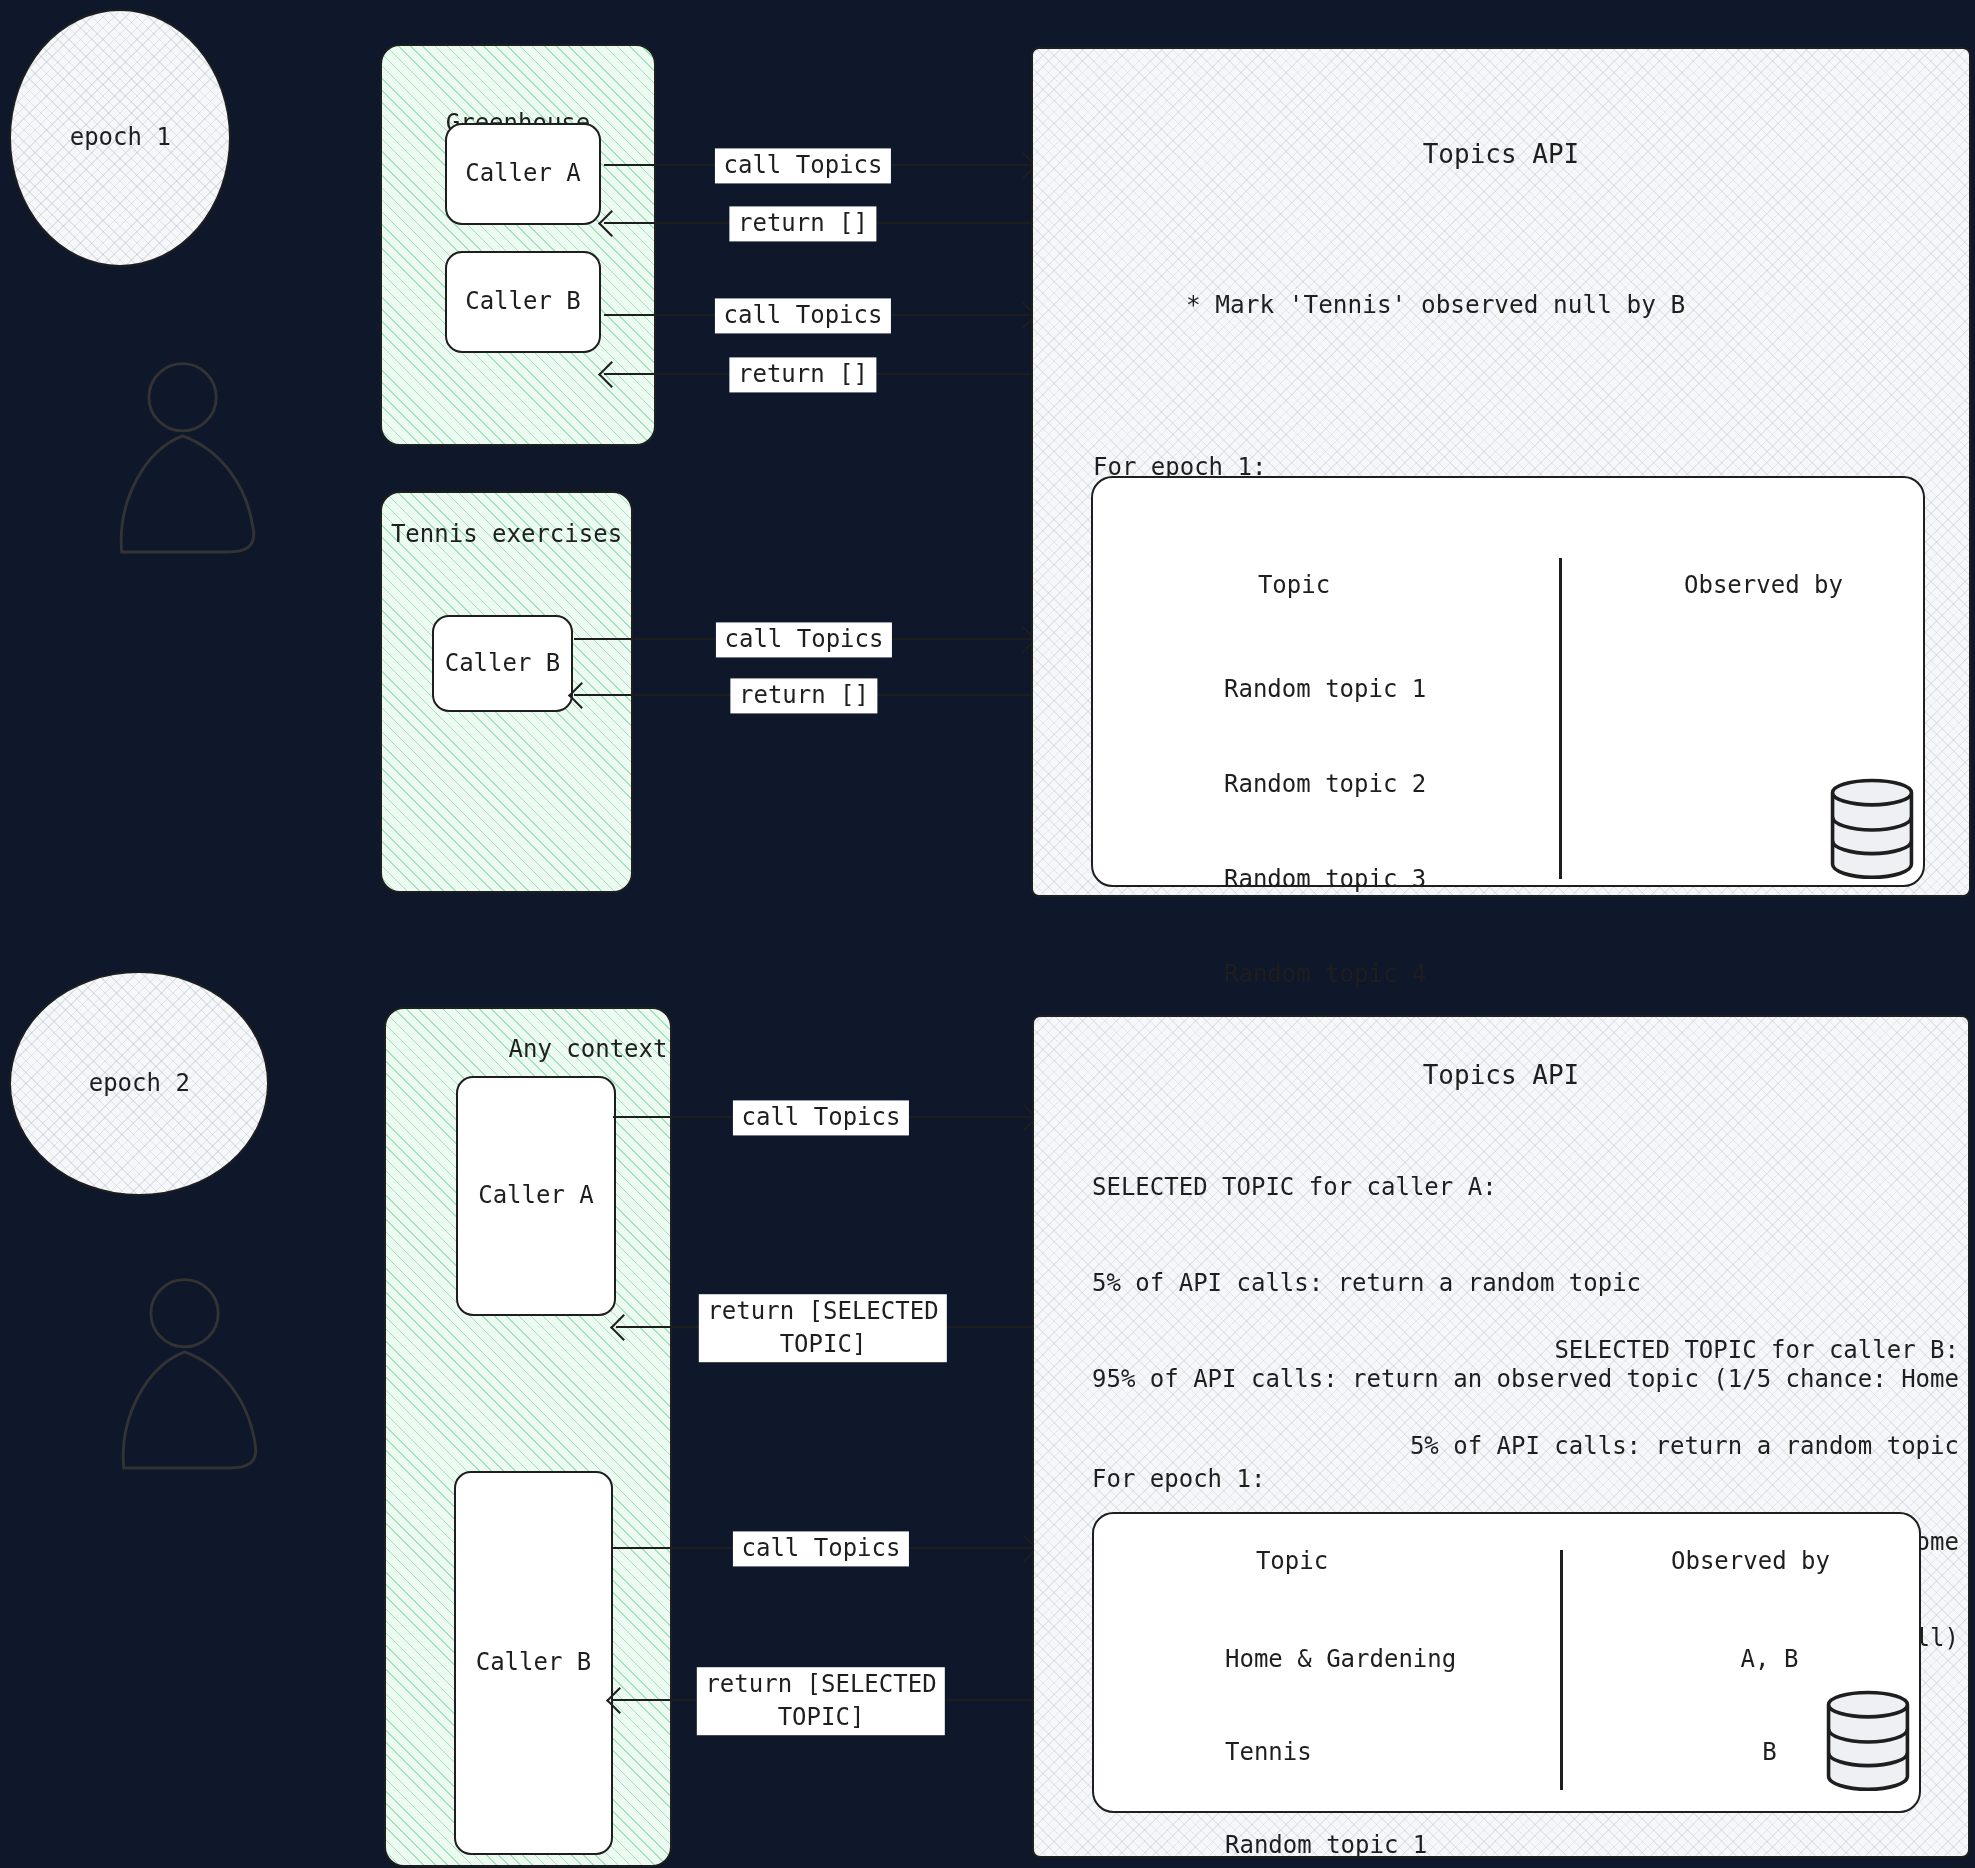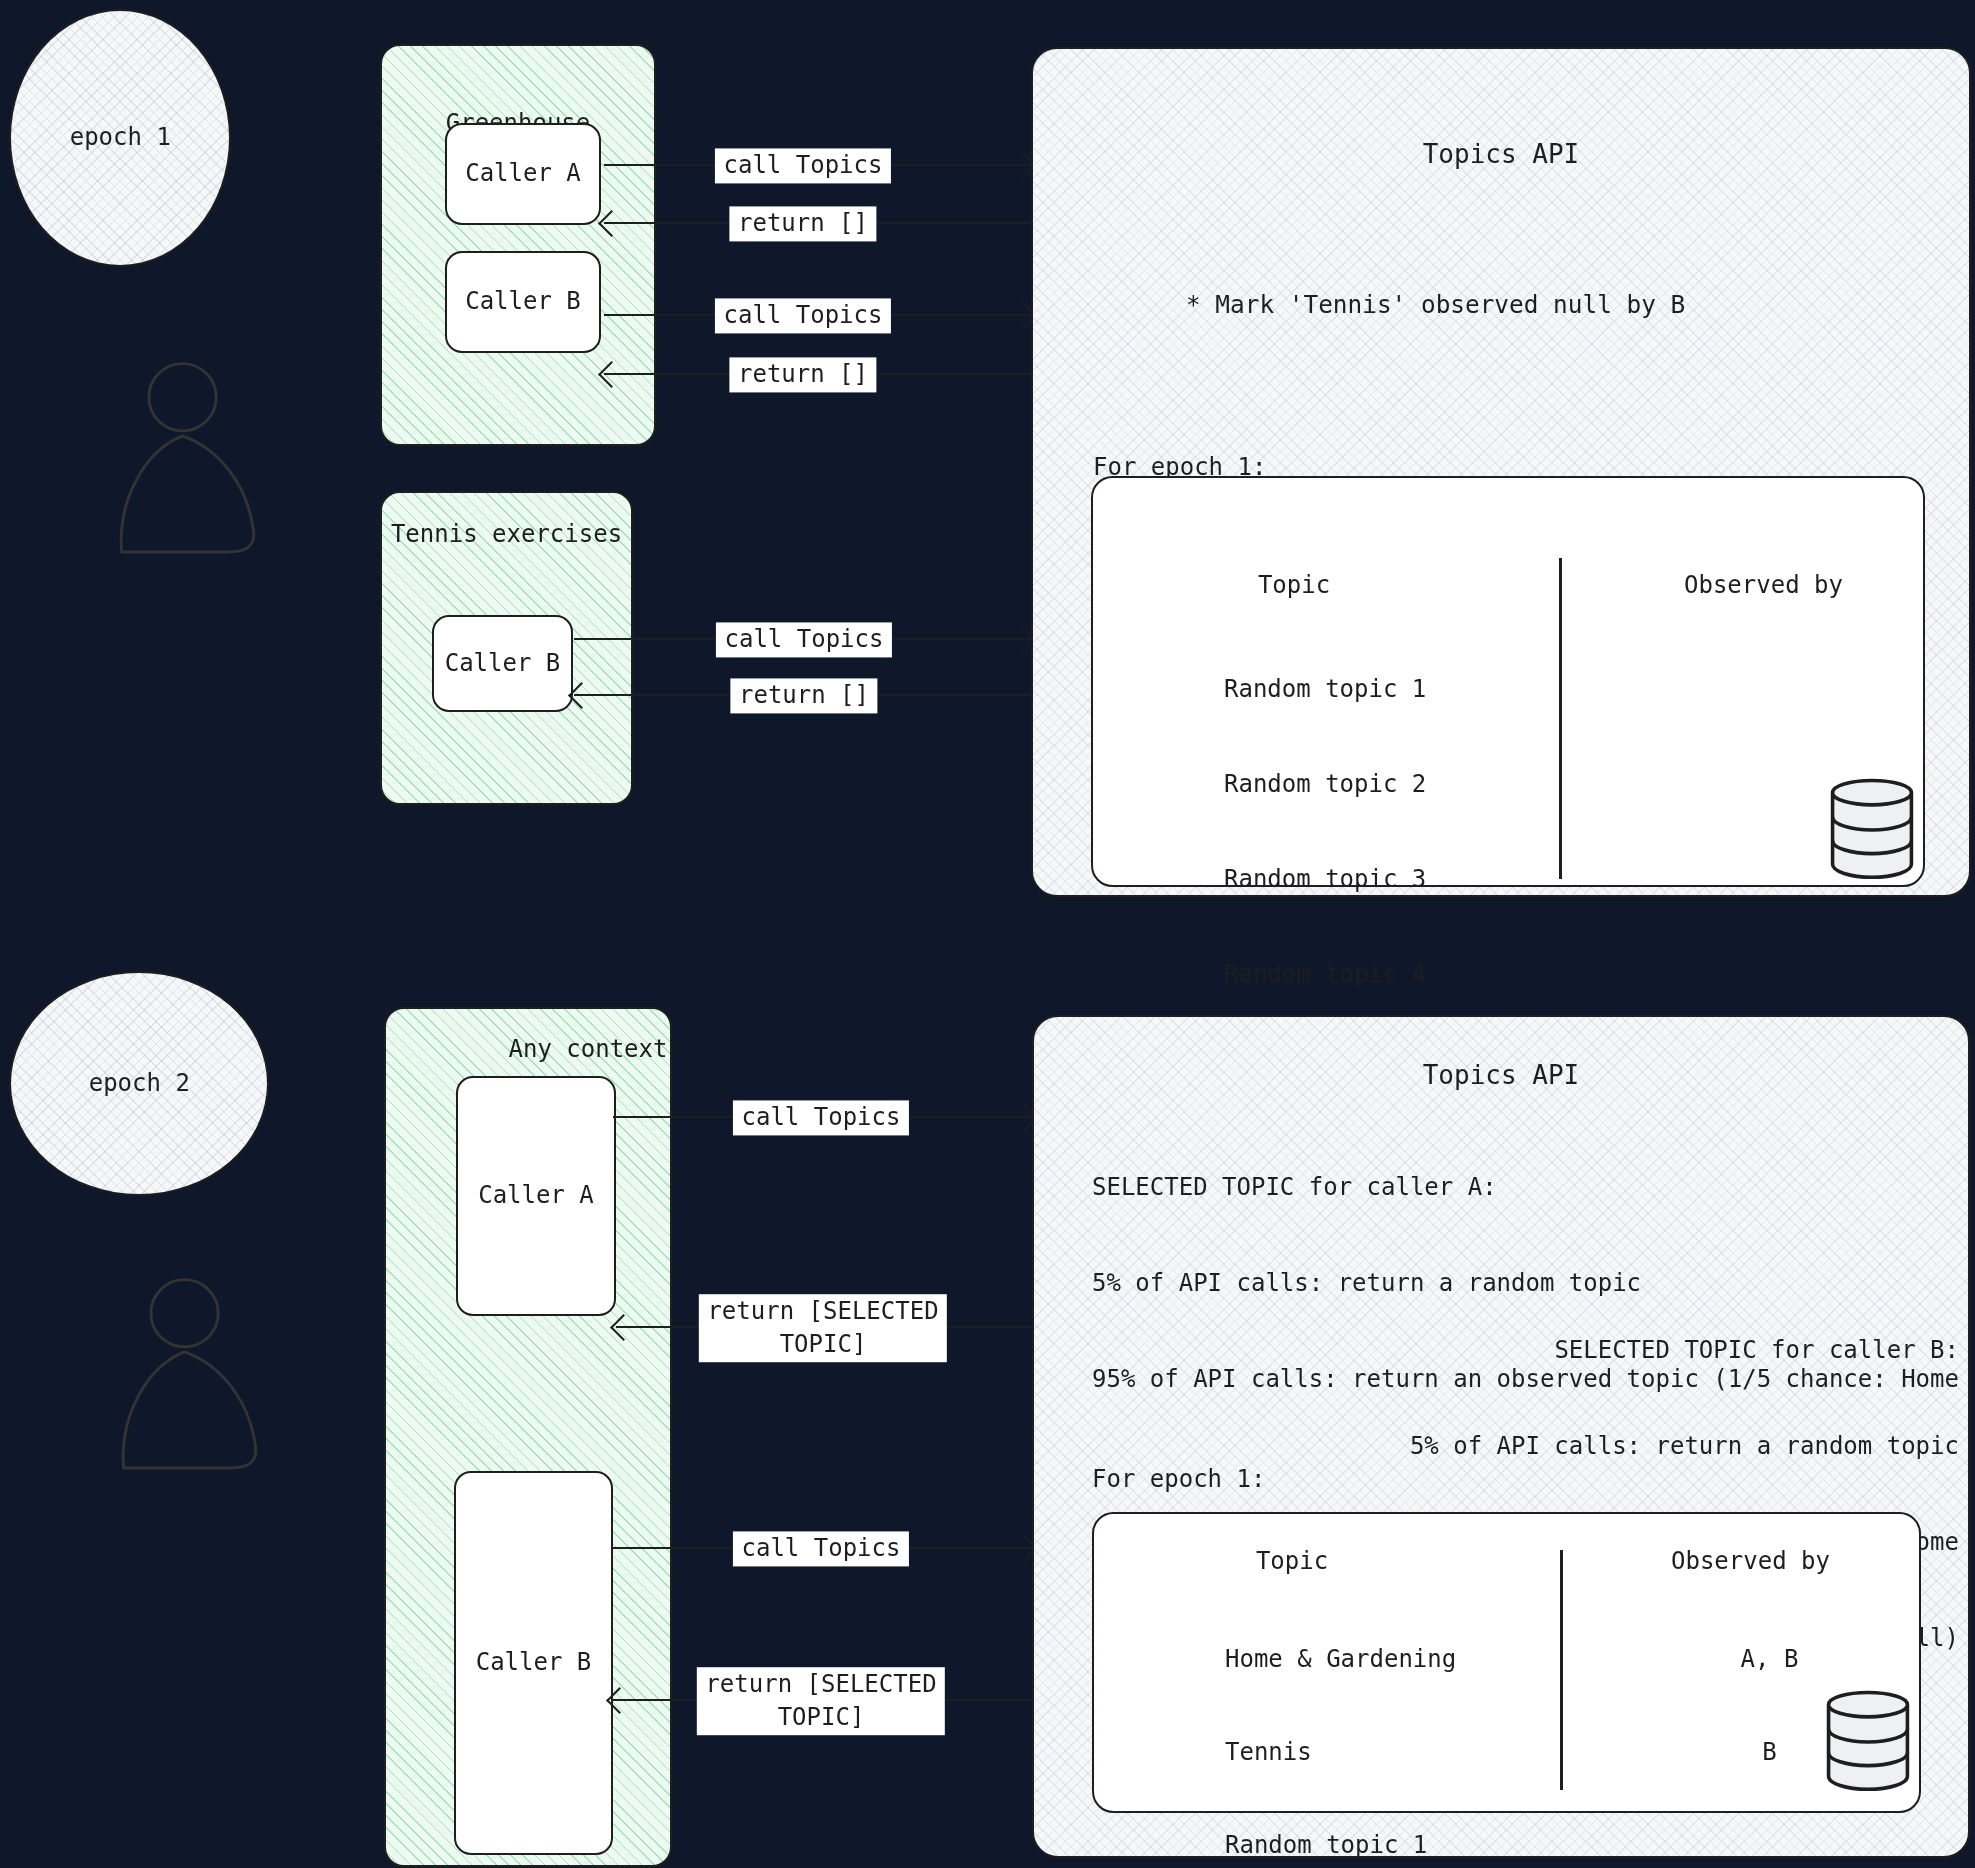--- a/index.html
+++ b/index.html
@@ -11,21 +11,21 @@
   .txt{font-size:24px;line-height:1.3;white-space:pre;color:#1e1e1e;}
   .ctr{display:flex;align-items:center;justify-content:center;text-align:center;}
   .ellipse{
     border:2.9px solid #1e1e1e;border-radius:50%;
     background-color:#f6f7f9;
     background-image:
       repeating-linear-gradient(45deg, rgba(160,175,195,.28) 0 1.1px, transparent 1.1px 8px),
       repeating-linear-gradient(-45deg, rgba(160,175,195,.28) 0 1.1px, transparent 1.1px 8px);
   }
   .graybox{
-    border:2.9px solid #1e1e1e;border-radius:26px;
+    border:2.9px solid #1e1e1e;border-radius:8px;
     background-color:#f6f7f9;
     background-image:
       repeating-linear-gradient(45deg, rgba(160,175,195,.22) 0 1.1px, transparent 1.1px 8px),
       repeating-linear-gradient(-45deg, rgba(160,175,195,.22) 0 1.1px, transparent 1.1px 8px);
   }
   .greenbox{
     border:2.5px solid #1e1e1e;border-radius:20px;
     background-color:#ecfaf1;
     background-image:repeating-linear-gradient(45deg, rgba(90,205,130,.5) 0 1.1px, transparent 1.1px 8.6px);
   }
@@ -65,21 +65,21 @@
   <div class="abs greenbox" style="left:380px;top:44px;width:276px;height:402px;">
     <div class="abs txt ctr" style="left:0;top:63px;width:100%;height:29px;">Greenhouse</div>
     <div class="abs whitebox ctr" style="left:63px;top:77px;width:156px;height:102px;">
       <span class="txt">Caller A</span>
     </div>
     <div class="abs whitebox ctr" style="left:63px;top:205px;width:156px;height:102px;">
       <span class="txt">Caller B</span>
     </div>
   </div>
 
-  <div class="abs greenbox" style="left:380px;top:491px;width:253px;height:314px;">
+  <div class="abs greenbox" style="left:380px;top:491px;width:253px;height:402px;">
     <div class="abs txt ctr" style="left:0;top:27px;width:100%;height:29px;">Tennis exercises</div>
     <div class="abs whitebox ctr" style="left:50px;top:122px;width:141px;height:97px;">
       <span class="txt">Caller B</span>
     </div>
   </div>
 
   <div class="arrow" style="left:604px;top:164px;width:427px;">
     <span class="head-r"></span>
     <span class="alabel" style="left:199px;">call Topics</span>
   </div>

